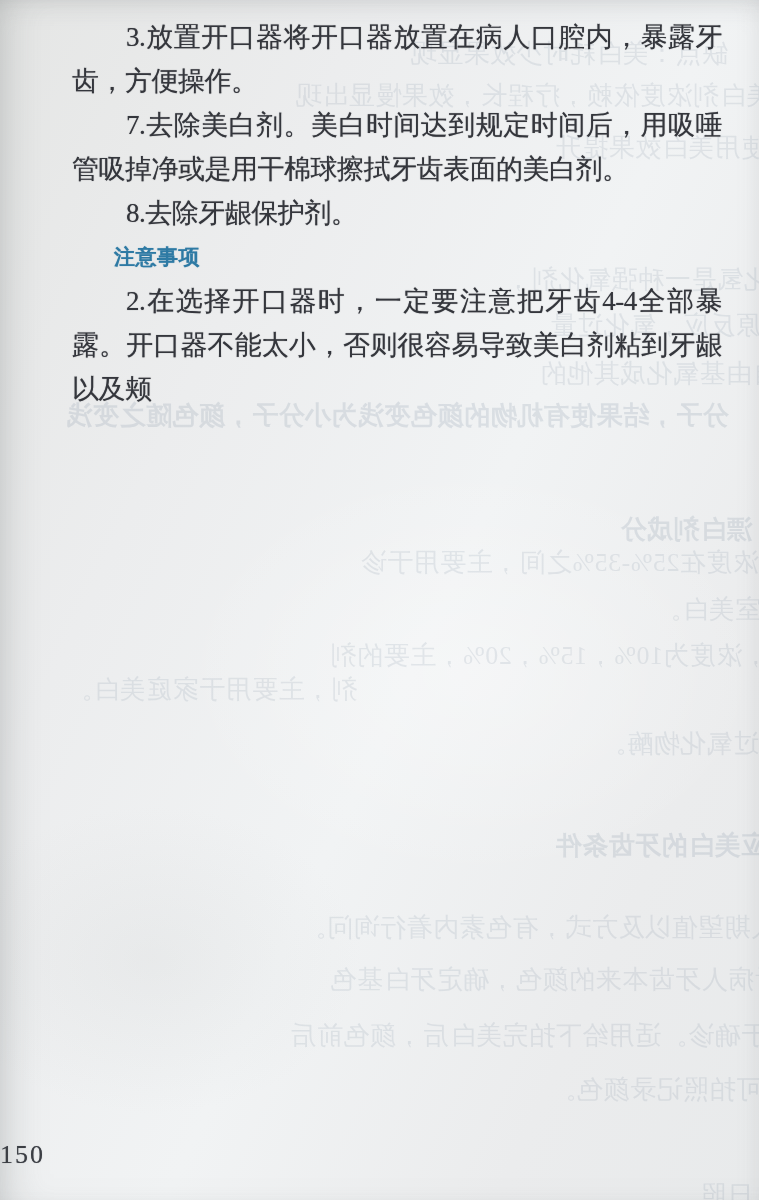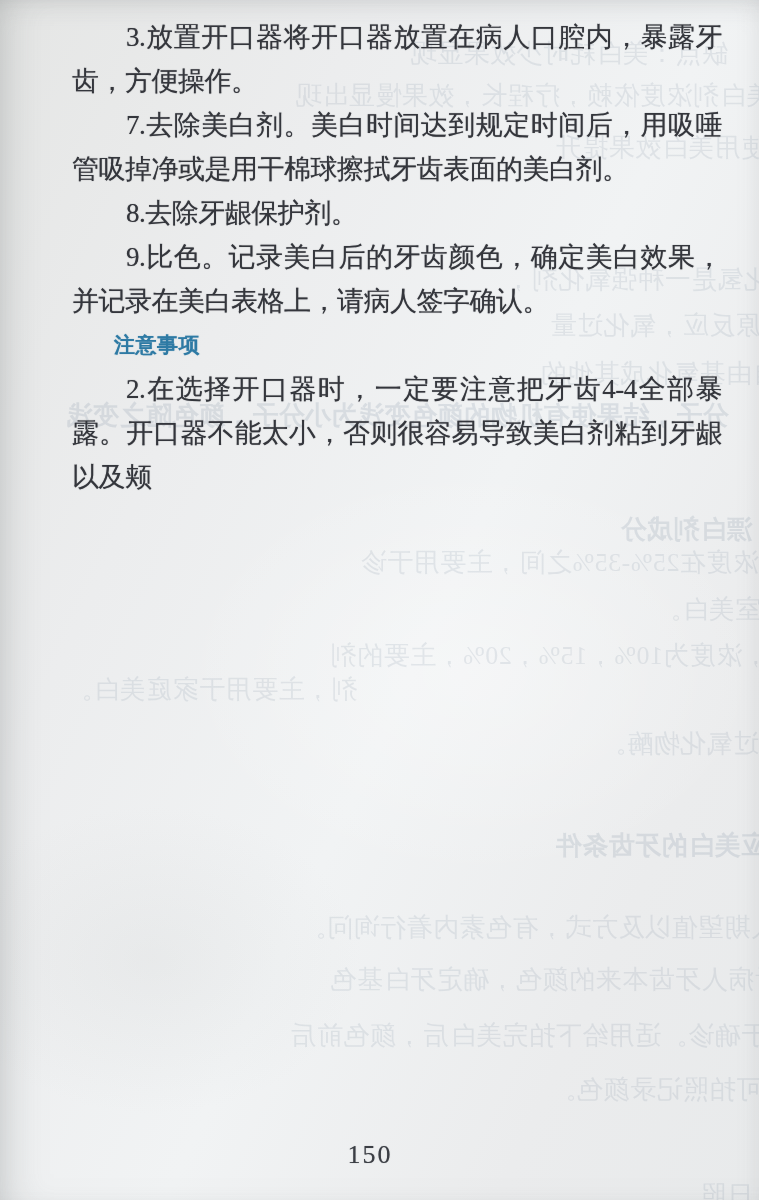--- a/index.html
+++ b/index.html
@@ -66,21 +66,20 @@
     color: #2e7aa4;
     letter-spacing: 0.5px;
     text-shadow: 0 0 1px rgba(46,122,164,0.55);
   }
   .page-number {
     position: absolute;
     top: 1140px;
     left: 0;
     width: 740px;
     z-index: 2;
-    text-align: center;
     font-size: 26px;
     letter-spacing: 2px;
     color: #3b3e44;
     text-shadow: 0 0 0.8px rgba(59,62,68,0.6);
   }
 </style>
 </head>
 <body>
 
 <div class="scan-page">
@@ -104,21 +103,20 @@
       <div class="bleed-line" style="left: 330px; top: 962px;">2.比色。查看病人牙齿本来的颜色，确定牙白基色</div>
       <div class="bleed-line" style="left: 290px; top: 1018px;">1.牙周病人先于确诊。适用给下拍完美白后，颜色前后</div>
       <div class="bleed-line" style="left: 550px; top: 1072px;">对比。也可拍照记录颜色。</div>
       <div class="bleed-line" style="left: 700px; top: 1178px;">日照</div>
     </div>
 
   <div class="text-layer">
     <p>3.放置开口器将开口器放置在病人口腔内，暴露牙齿，方便操作。</p>
     <p>7.去除美白剂。美白时间达到规定时间后，用吸唾管吸掉净或是用干棉球擦拭牙齿表面的美白剂。</p>
     <p>8.去除牙龈保护剂。</p>
-    <p>9.比色。记录美白后的牙齿颜色，确定美白效果，并记录在美白表格上，请病人签字确认。</p>
 
     <p class="section-heading">注意事项</p>
 
     <p>2.在选择开口器时，一定要注意把牙齿4-4全部暴露。开口器不能太小，否则很容易导致美白剂粘到牙龈以及颊</p>
   </div>
 
   <div class="page-number">150</div>
 
 </div>
 

